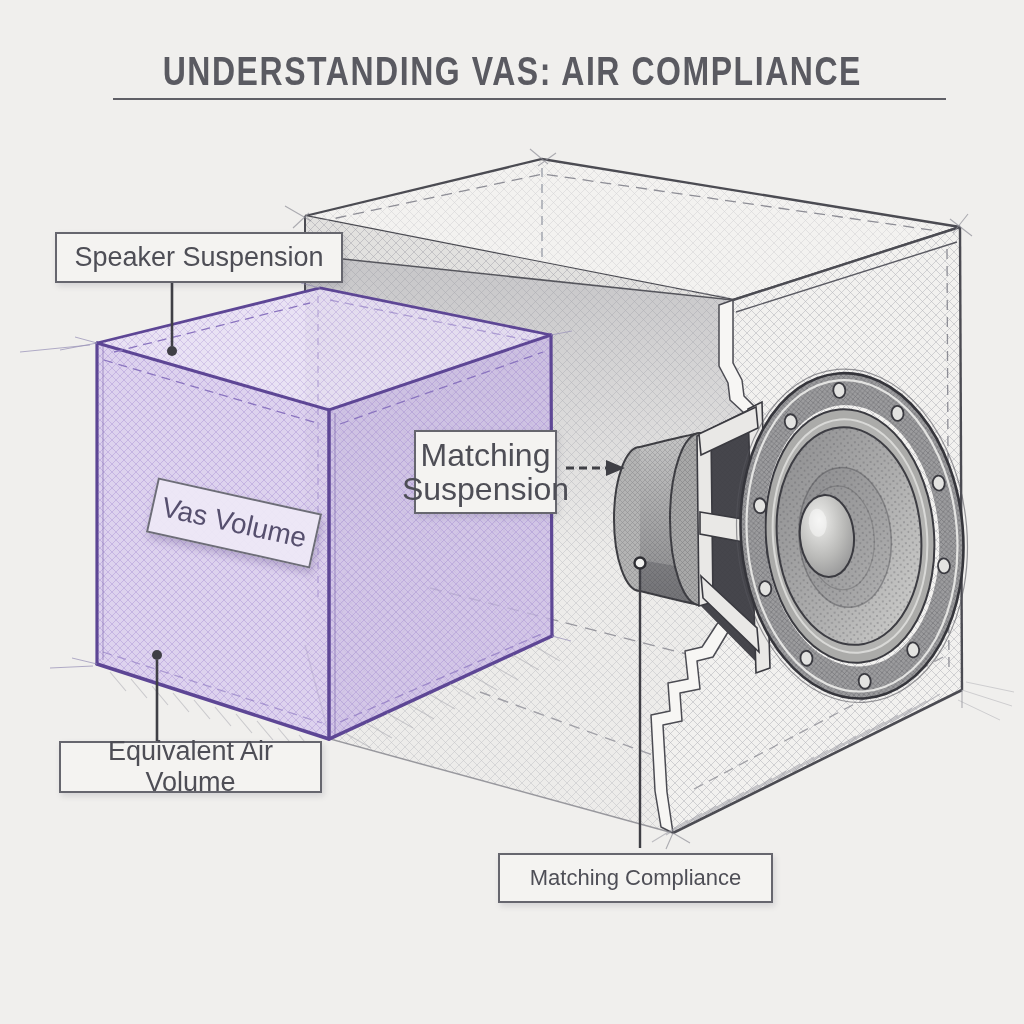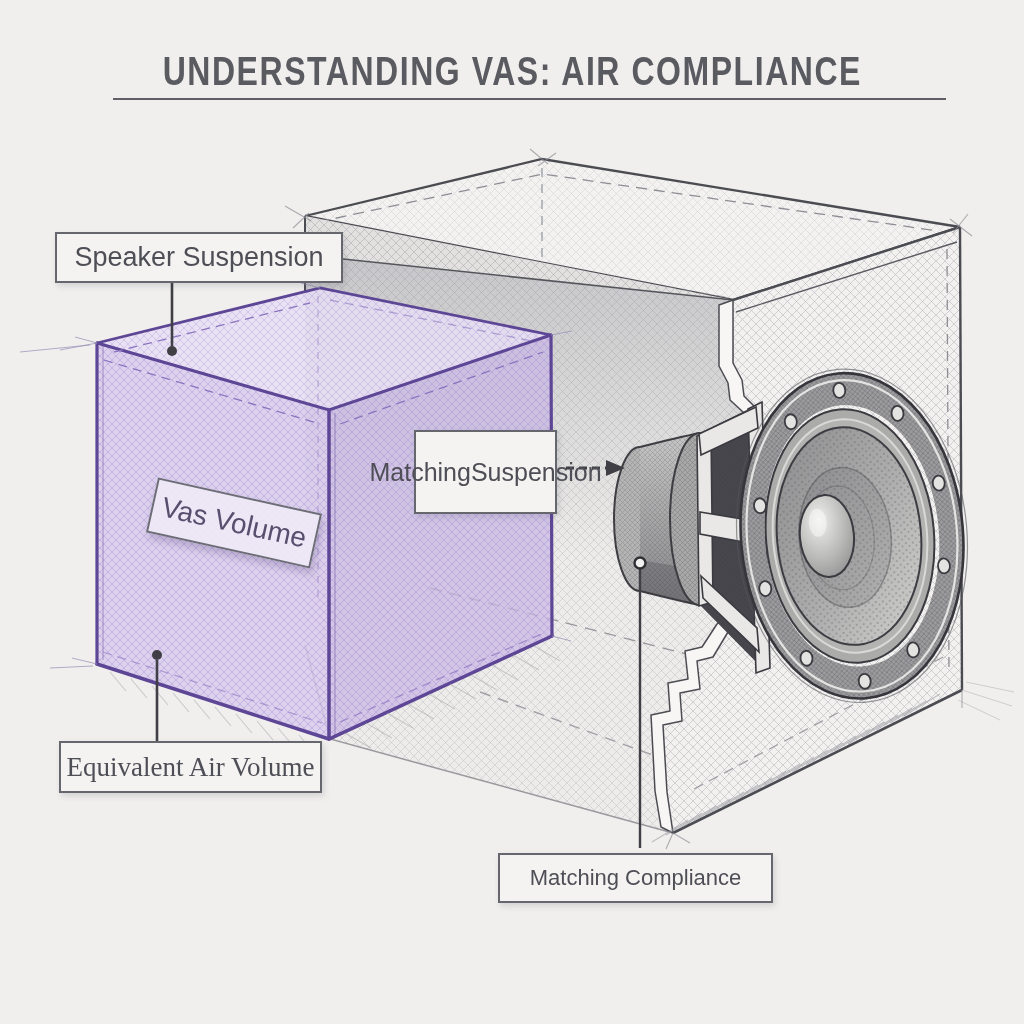--- a/index.html
+++ b/index.html
@@ -15,22 +15,22 @@
   .title span{display:inline-block;transform:scaleX(.78);font-size:41px;font-weight:bold;
     letter-spacing:2px;color:var(--title-text);}
   .title-rule{position:absolute;left:113px;top:98px;width:833px;border-top:2.5px solid #5f5f66;}
   .callout{position:absolute;box-sizing:border-box;border:2px solid var(--label-border);
     background:var(--label-bg);color:var(--label-text);display:flex;align-items:center;
     justify-content:center;box-shadow:2px 3px 6px rgba(70,70,90,.16);text-align:center;}
   #c-suspension{left:43px;top:232px;width:288px;height:51px;font-size:27px;margin-left:12px;}
   #c-vas{left:150px;top:495px;width:168px;height:56px;font-size:28px;transform:rotate(12.5deg);
     background:rgba(238,232,246,.93);color:var(--vas-text);border-color:#6d6d78;
     box-shadow:3px 5px 9px rgba(80,60,120,.28);}
-  #c-matching{left:414px;top:430px;width:143px;height:84px;font-size:25px;line-height:34px;flex-direction:row;text-align:right;}
-  #c-equivalent{left:59px;top:741px;width:263px;height:52px;font-size:27px;font-family:Liberation Serif, serif;}
+  #c-matching{left:414px;top:430px;width:143px;height:84px;font-size:32px;line-height:34px;flex-direction:column;text-align:right;}
+  #c-equivalent{left:59px;top:741px;width:263px;height:52px;font-size:27px;}
   #c-matching-bottom{left:498px;top:853px;width:275px;height:50px;font-size:22px;}
 </style>
 </head>
 <body>
 
 <div class="stage">
 
 <svg width="1024" height="1024" viewBox="0 0 1024 1024">
   <defs>
     <pattern id="hatchG" width="9" height="9" patternUnits="userSpaceOnUse">

